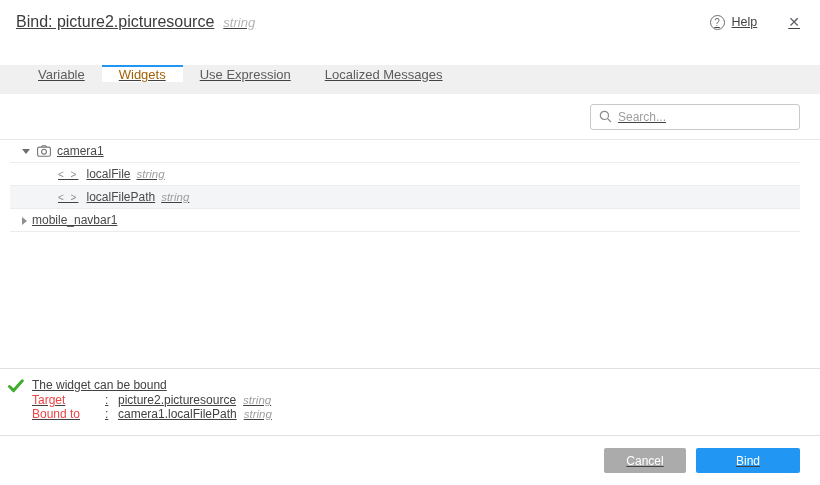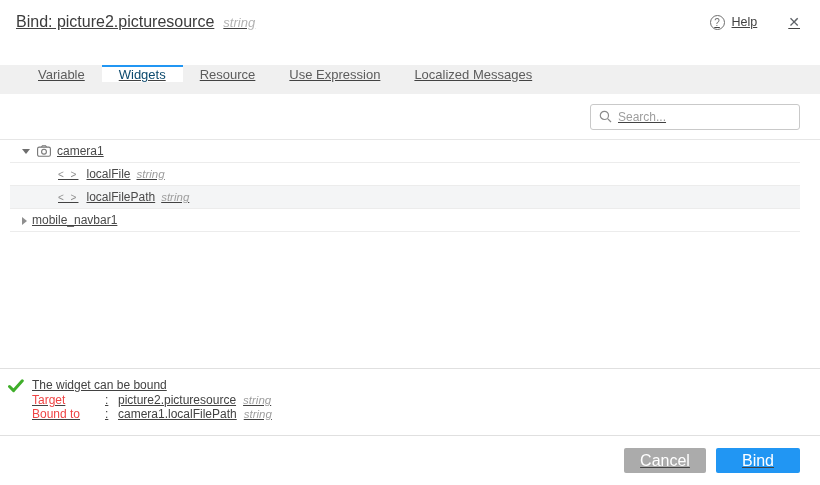--- a/index.html
+++ b/index.html
@@ -41,21 +41,21 @@
   .tab {
     display:flex; align-items:center;
     padding:0 17px;
     font-size:13px; color:#5c5c5c;
     cursor:pointer;
     border-top:2px solid transparent;
   }
   .tab.active {
     background:#ffffff;
     border-top:2px solid #2196f3;
-    color:#0c4a6e;
+    color:#a16207;
   }
 
   
   .content { flex:1 1 auto; display:flex; flex-direction:column; position:relative; }
   .toolbar {
     height:46px; flex:0 0 46px;
     display:flex; align-items:center; justify-content:flex-end;
     padding-right:20px;
     border-bottom:1px solid #e6e6e6;
   }
@@ -127,44 +127,43 @@
   
   .footer {
     flex:0 0 50px;
     border-top:1px solid #e0e0e0;
     display:flex; align-items:center; justify-content:flex-end;
     padding-right:20px; gap:10px;
   }
   .btn {
     height:25px; border:none; border-radius:2px;
     font-family:"Liberation Sans", sans-serif;
-    font-size:16px; color:#ffffff; cursor:pointer;
+    font-size:12px; color:#ffffff; cursor:pointer;
   }
   .btn-cancel { width:82px; background:#ababab; }
-  .btn-bind { width:84px; background:#2196f3; }
+  .btn-bind { width:104px; background:#2196f3; }
 </style>
 </head>
 <body>
 
 <div class="dialog">
 
   <div class="hdr">
     <span class="hdr-title">Bind: picture2.picturesource</span>
     <span class="hdr-type">string</span>
     <span class="hdr-right">
       <span class="help-circ">?</span>
       <span class="help-lbl">Help</span>
       <span class="close-x">✕</span>
     </span>
   </div>
 
   <div class="tabbar">
     <div class="tab">Variable</div>
     <div class="tab active">Widgets</div>
-    <div class="tab">Resource</div>
     <div class="tab">Use Expression</div>
     <div class="tab">Localized Messages</div>
   </div>
 
   <div class="content">
 
     <div class="toolbar">
       <div class="searchbox">
         <svg width="13" height="13" viewBox="0 0 13 13">
           <circle cx="5.4" cy="5.4" r="4.1" fill="none" stroke="#8a8a8a" stroke-width="1.2"></circle>

